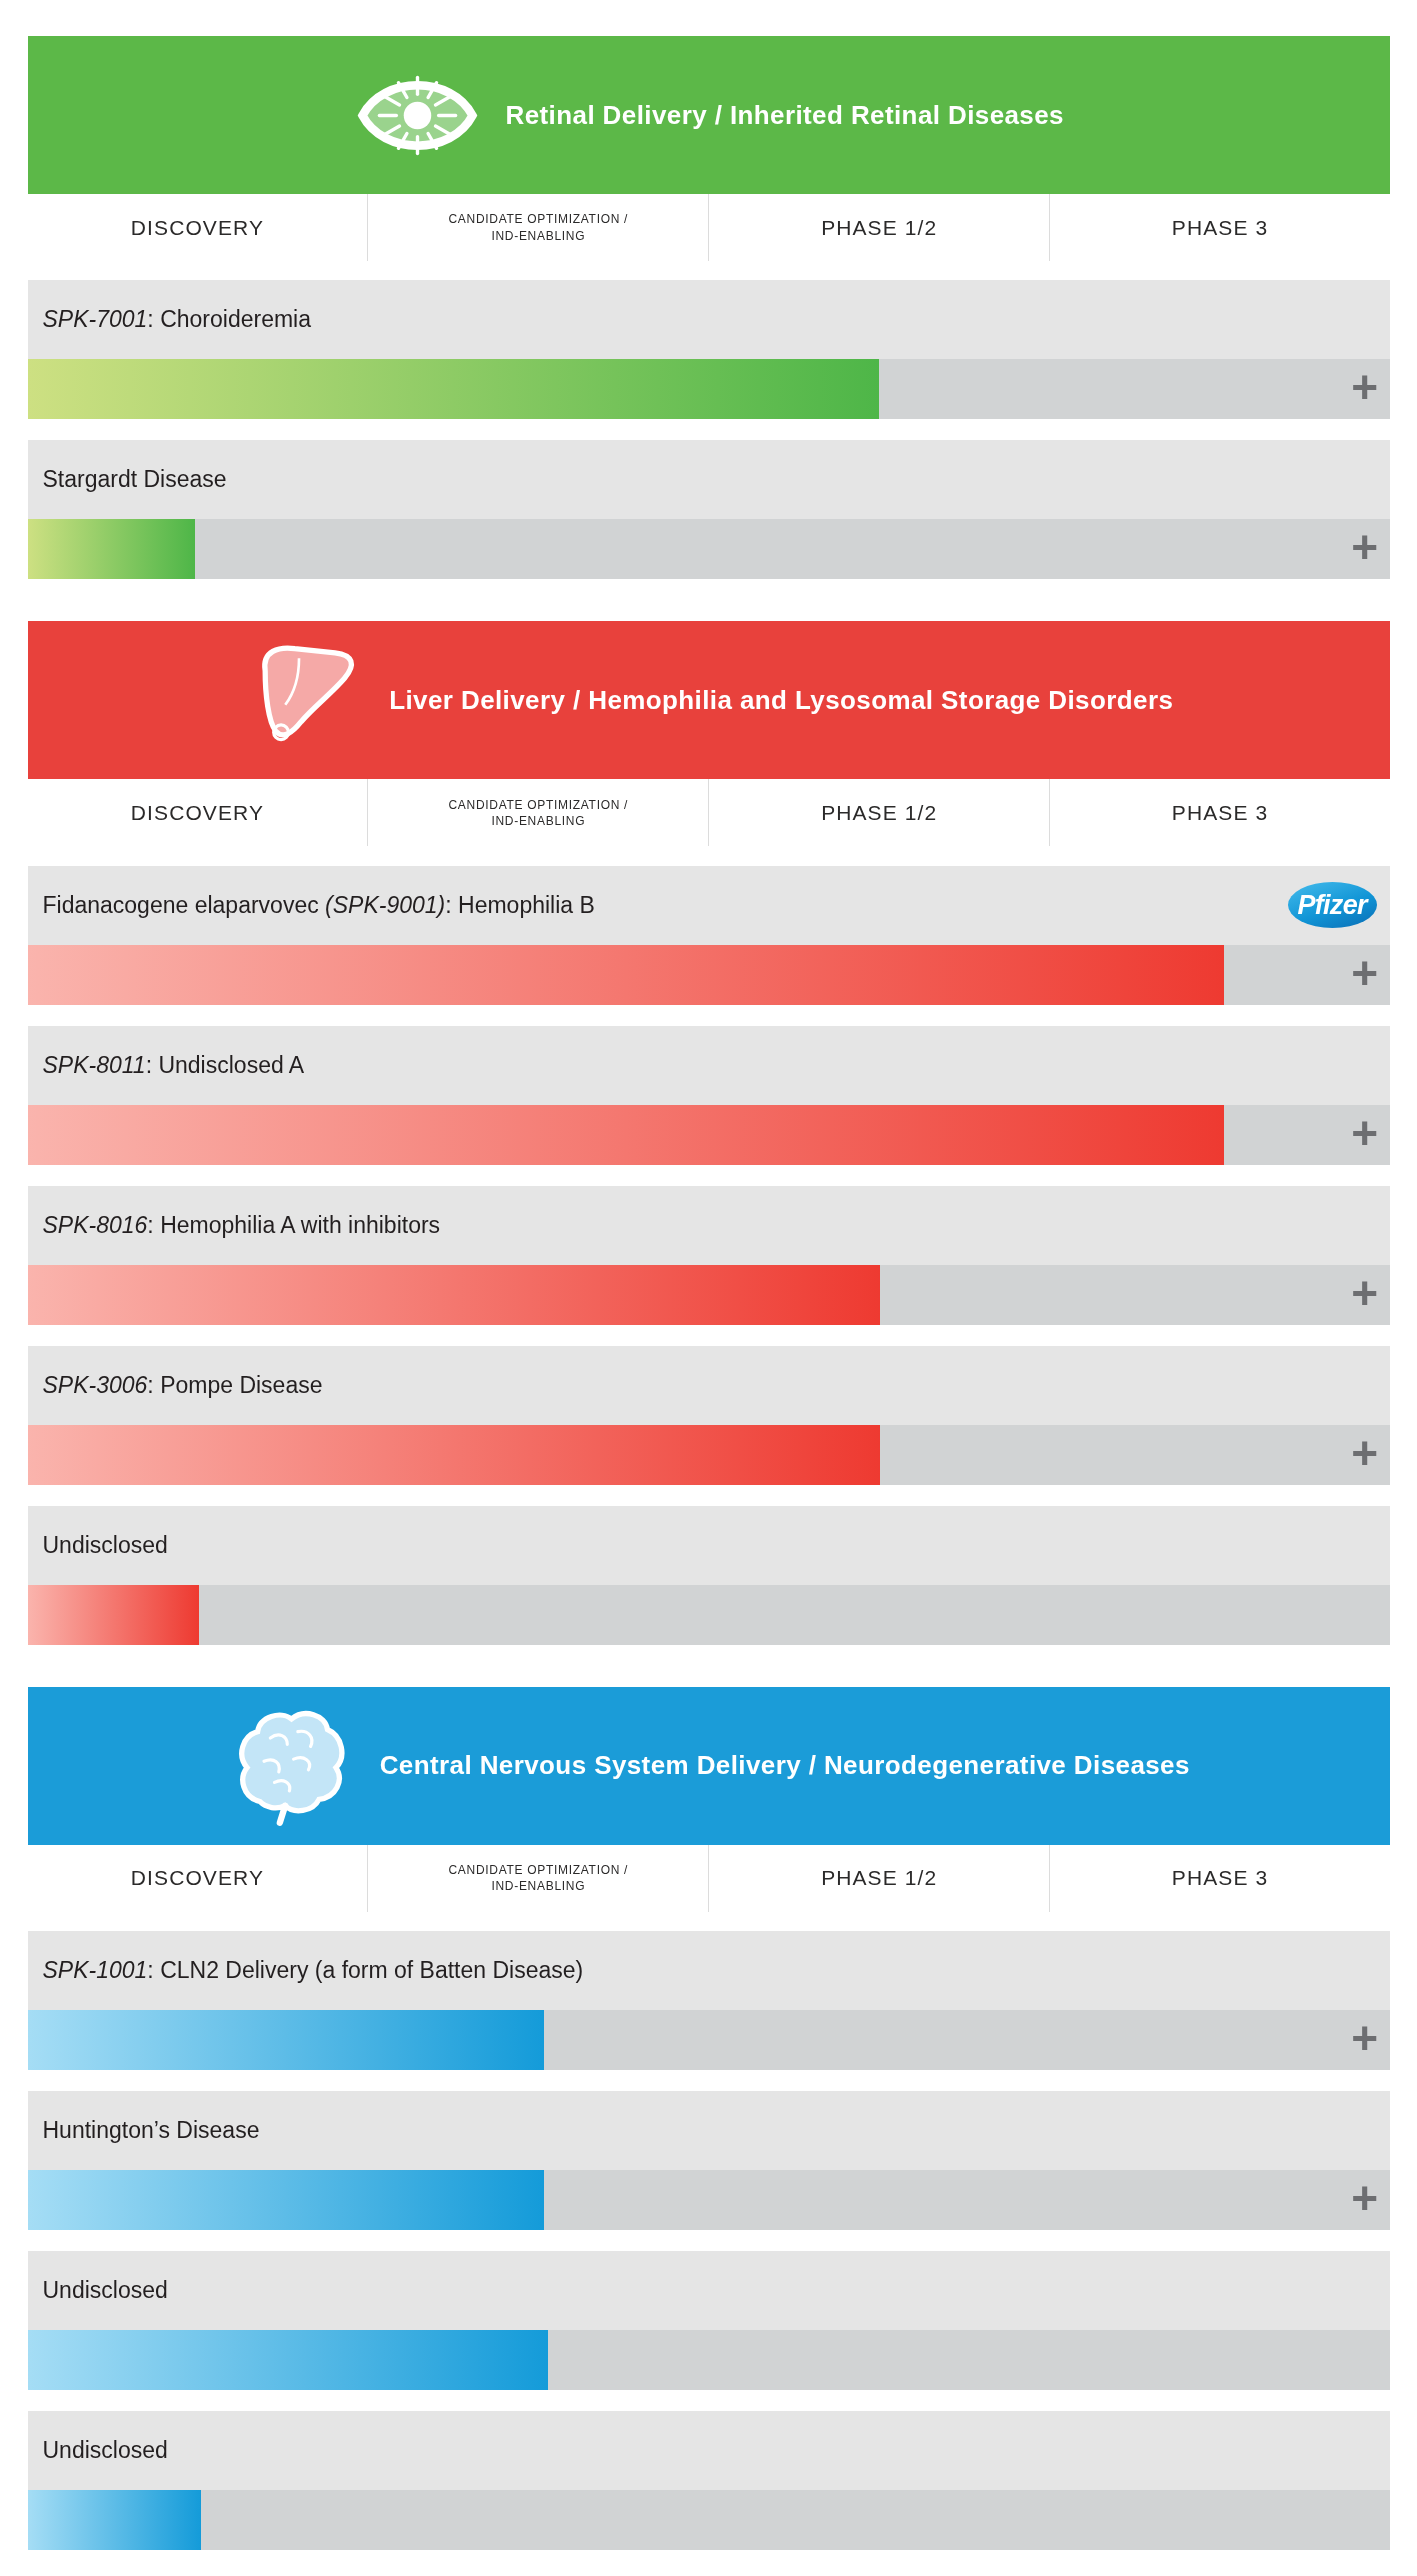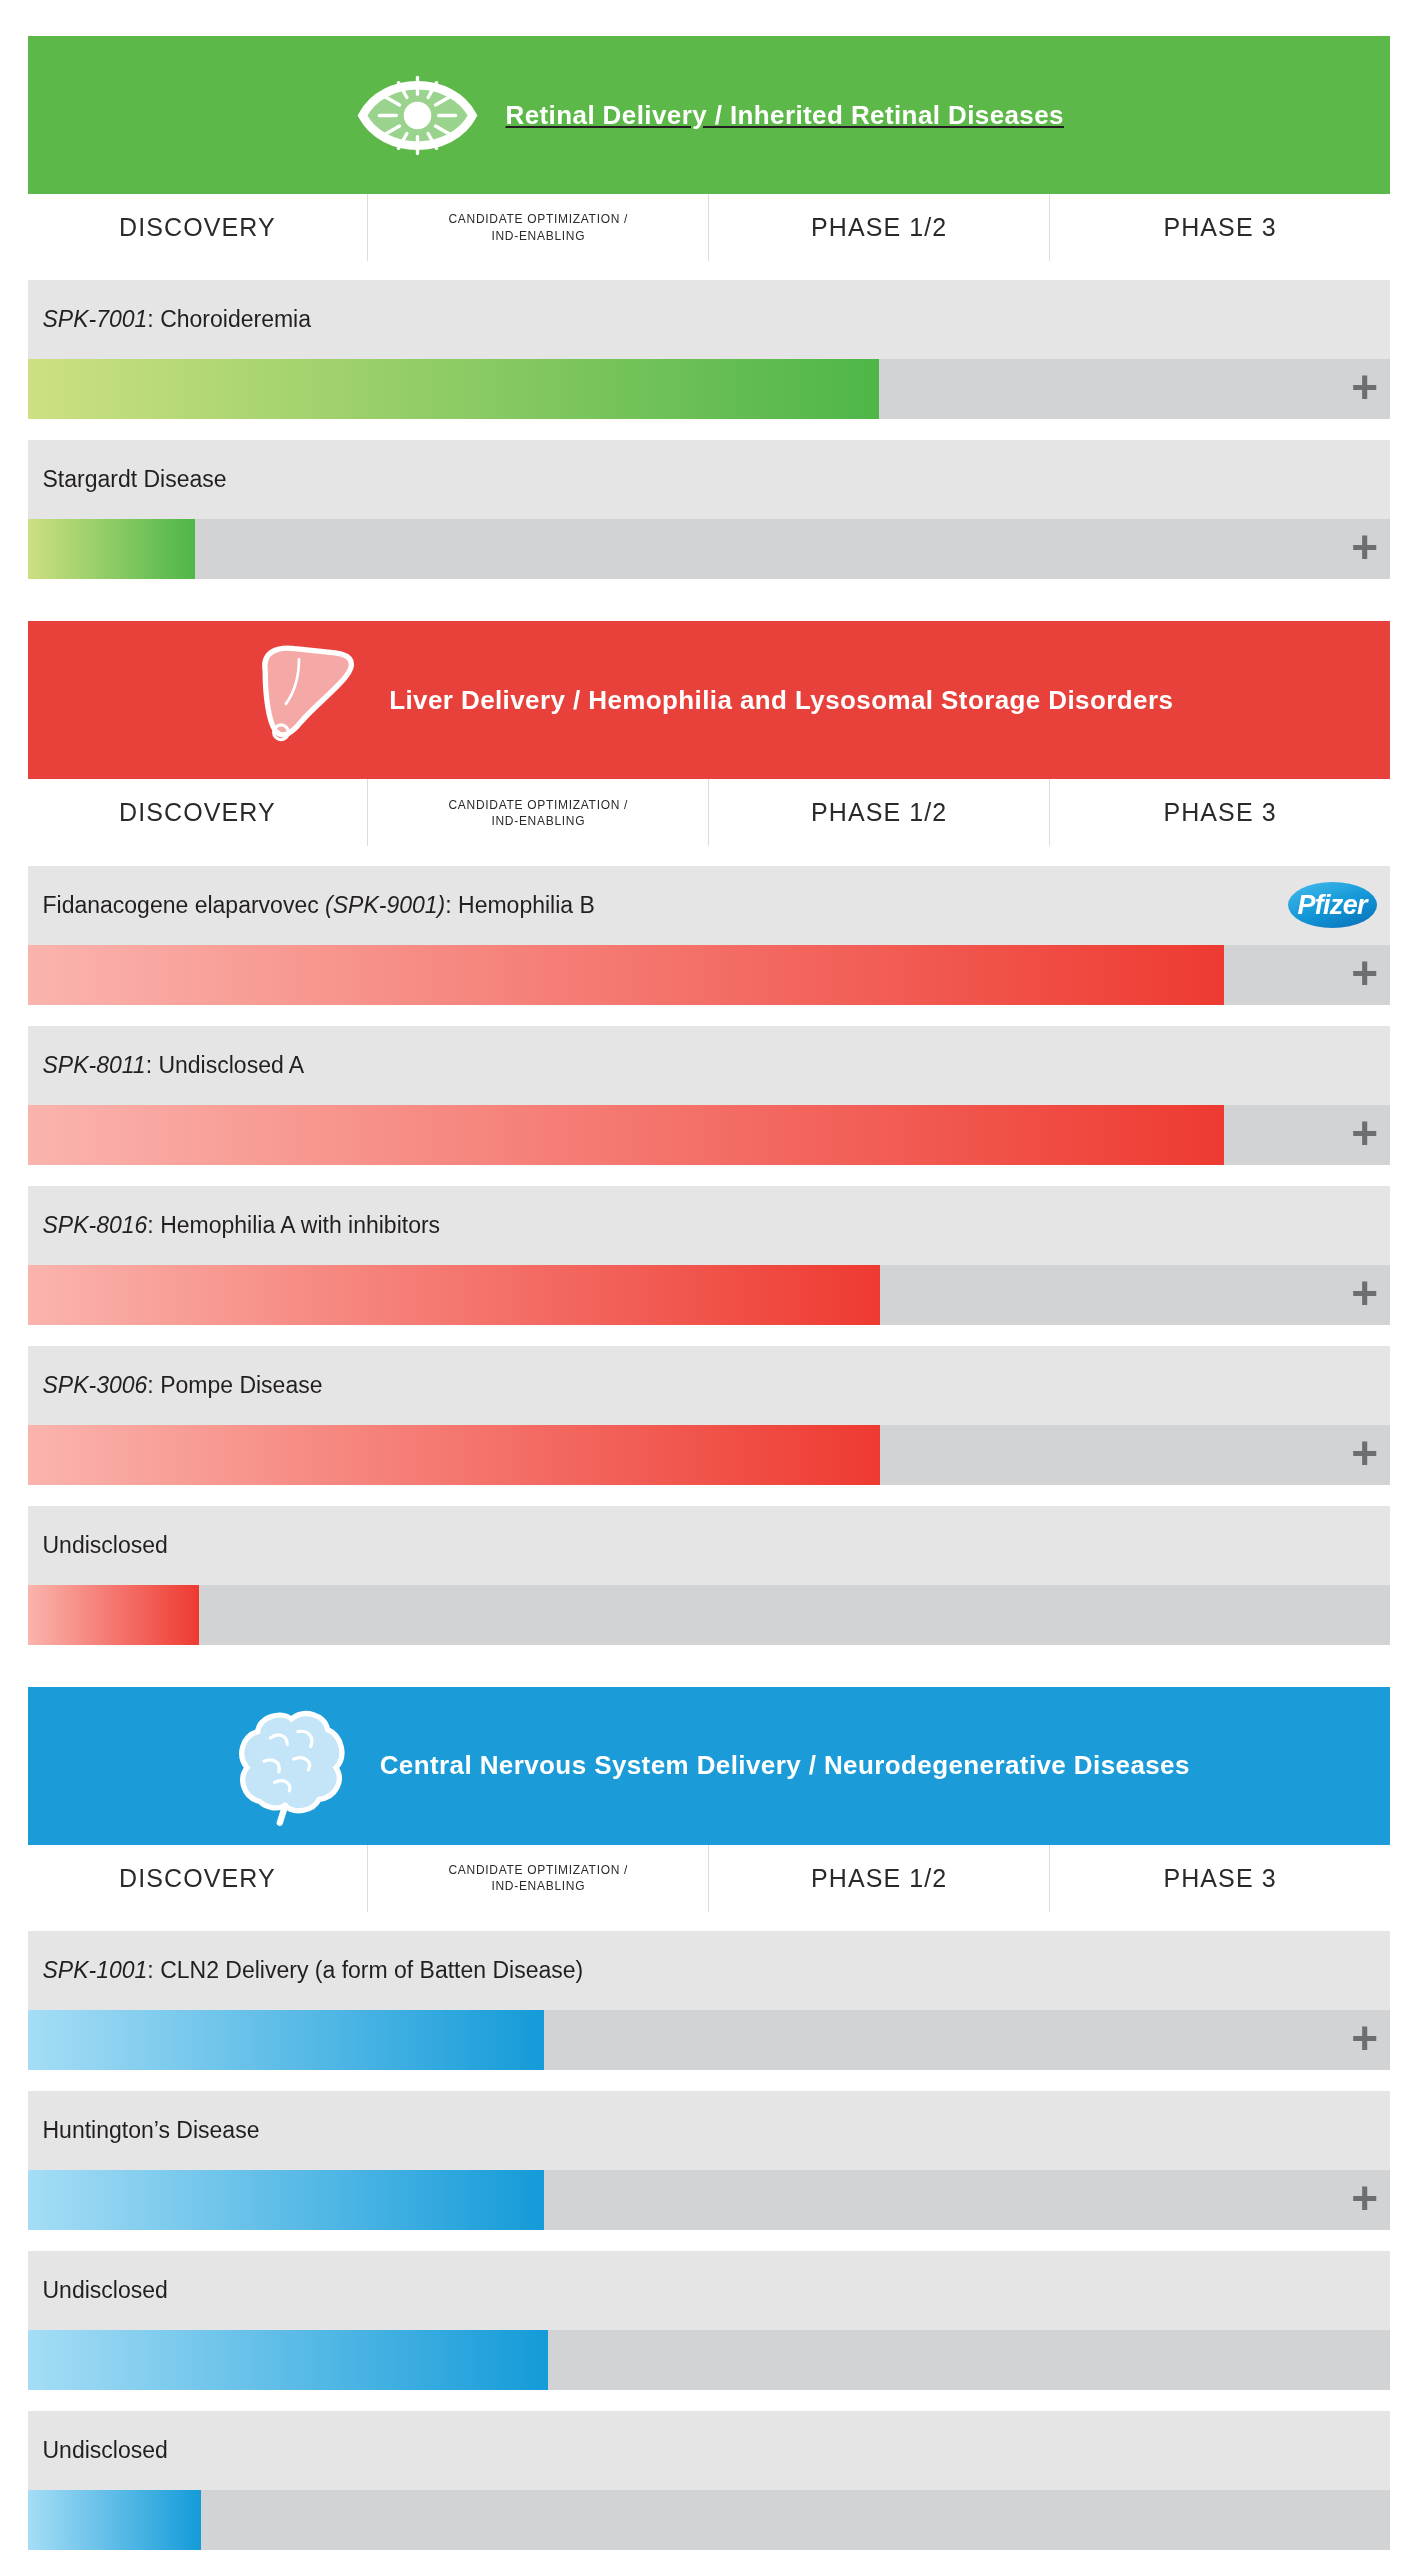--- a/index.html
+++ b/index.html
@@ -19,21 +19,21 @@
   .section-title {
     color: #ffffff; font-size: 26px; font-weight: 700; letter-spacing: 0.4px;
   }
 
   .col-row { display: flex; height: 67px; background: #fff; }
   .col-cell {
     flex: 1 1 0; display: flex; flex-direction: column; align-items: center; justify-content: center;
     border-right: 1.5px solid #dcdcdc; text-align: center;
   }
   .col-cell:last-child { border-right: none; }
-  .col-line { font-size: 25px; letter-spacing: 1.1px; color: #2b2a2a; }
+  .col-line { font-size: 21px; letter-spacing: 1.1px; color: #2b2a2a; }
   .col-cell.small .col-line { font-size: 12px; letter-spacing: 0.7px; line-height: 1.35; }
 
   .rows { margin-top: 19.4px; }
   .program-row + .program-row { margin-top: 21px; }
 
   .program-label {
     position: relative; height: 79px; background: #e5e5e5;
     display: flex; align-items: center; padding-left: 15px;
     font-size: 23px;
   }
@@ -56,21 +56,21 @@
     color: #ffffff; font-size: 27px; font-weight: 700; font-style: italic;
     letter-spacing: -0.7px;
   }
 </style>
 </head>
 <body>
 
 <div class="page">
   <div class="content">
   <div class="section">
-    <div class="section-header" style="background: rgb(92, 184, 72); text-decoration: underline;">
+    <div class="section-header" style="background: rgb(92, 184, 72);">
       <div class="icon-wrap">
             <svg viewBox="0 0 120 120" xmlns="http://www.w3.org/2000/svg">
     <path d="M8 60 C 28 22, 92 22, 112 60 C 92 98, 28 98, 8 60 Z" fill="rgba(255,255,255,0.38)" stroke="#ffffff" stroke-width="8"></path>
     <circle cx="60" cy="60" r="13" fill="#ffffff"></circle>
     <g stroke="#ffffff" stroke-width="3.2" stroke-linecap="round">
       <line x1="80" y1="60" x2="96" y2="60"></line>
                 <line x1="77" y1="70" x2="91" y2="78"></line>
       <line x1="70" y1="77" x2="78" y2="91"></line>
                 <line x1="60" y1="80" x2="60" y2="96"></line>
       <line x1="50" y1="77" x2="42" y2="91"></line>

